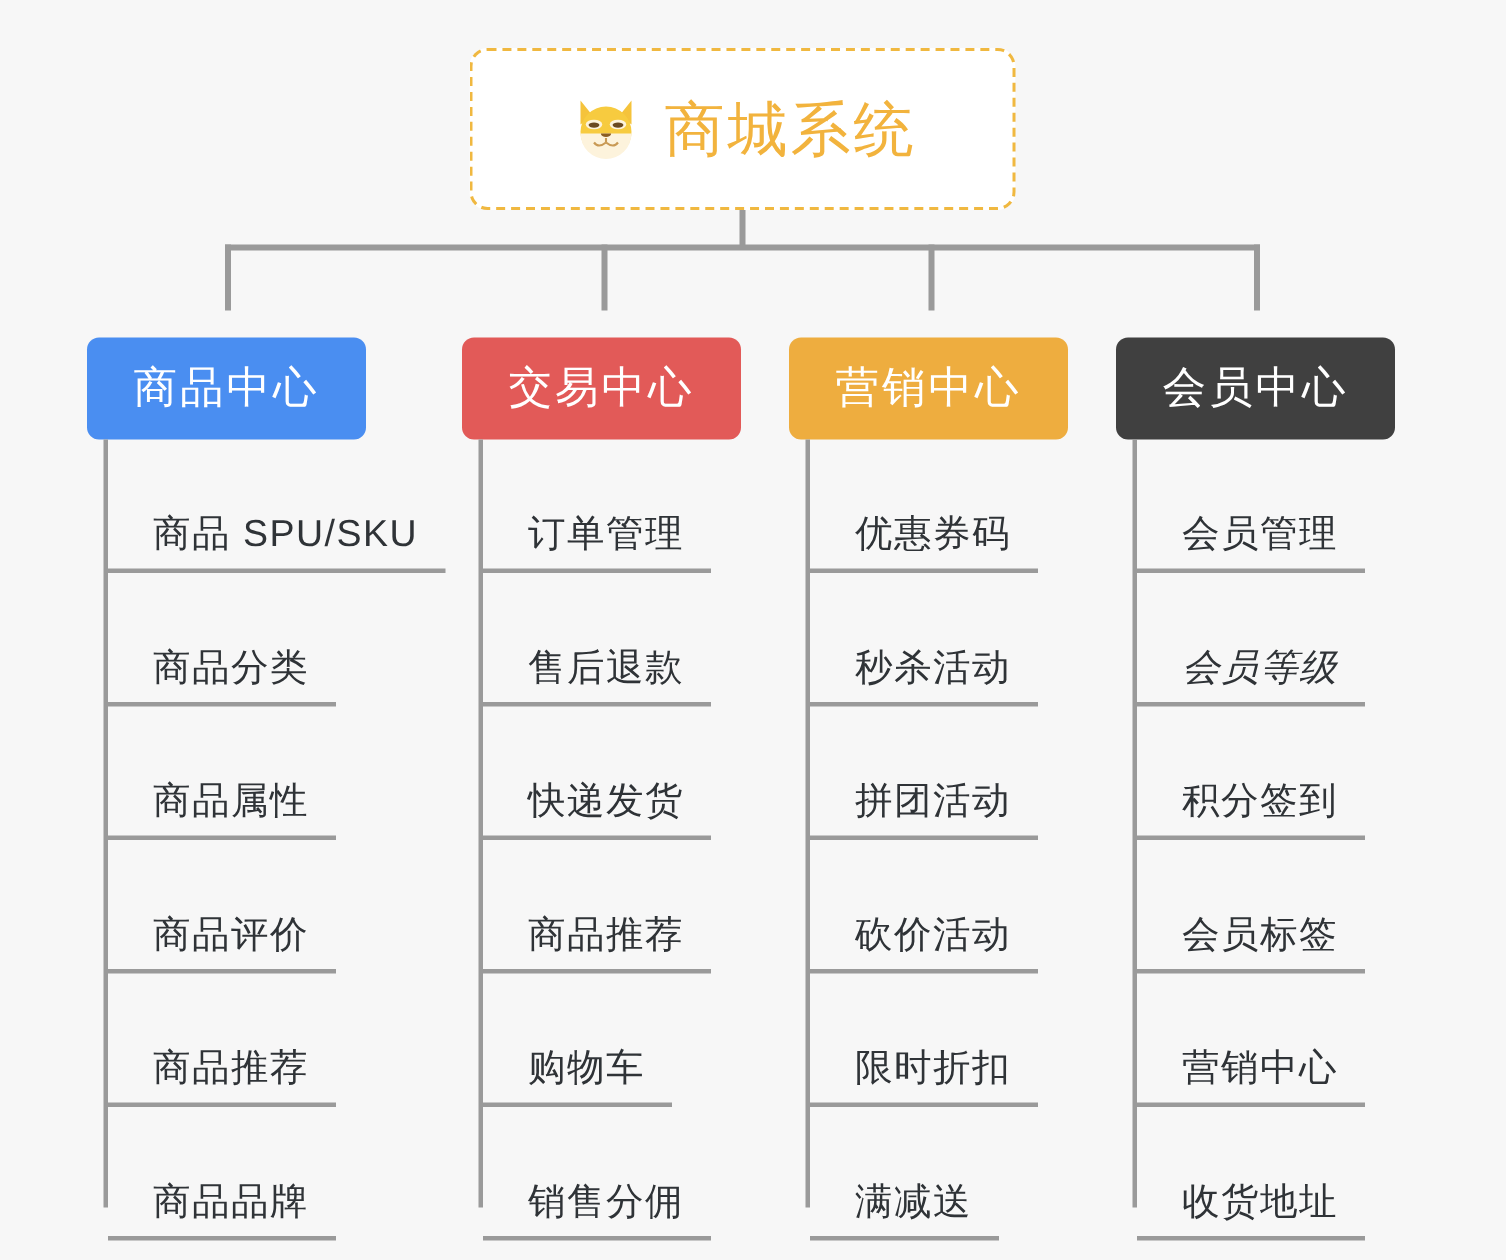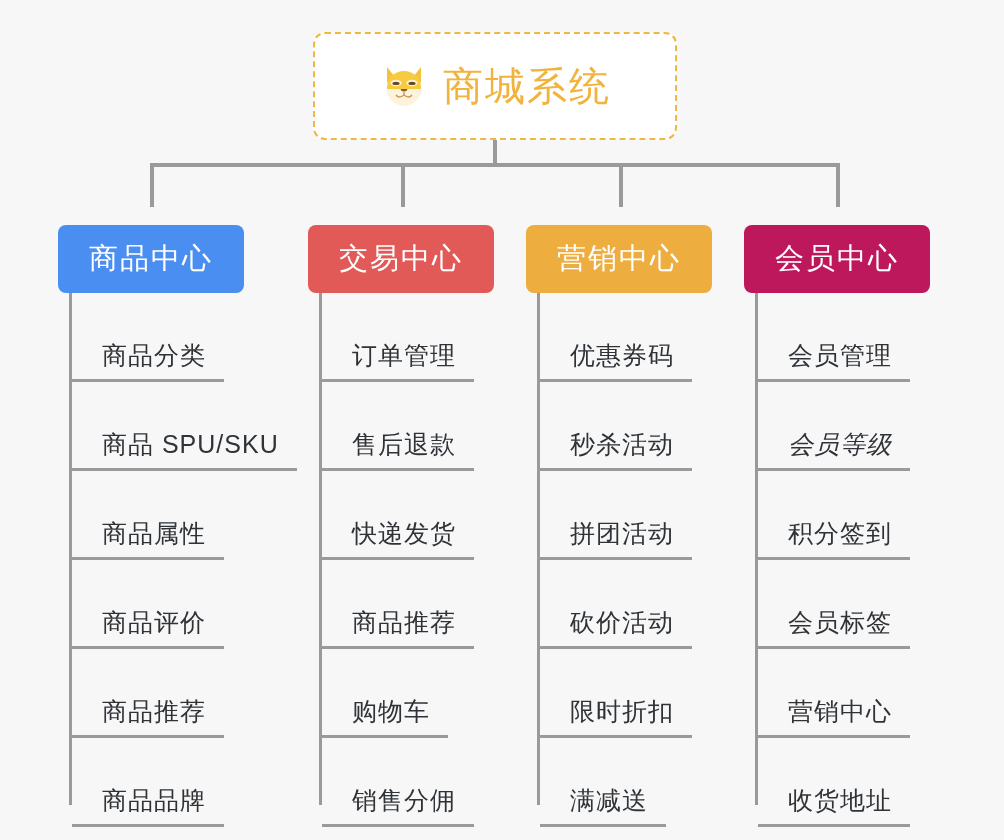--- a/index.html
+++ b/index.html
@@ -144,24 +144,24 @@
   <div class="conn conn-v" style="left: 619px; top: 163px; height: 44px; background: rgb(154, 154, 154);"></div>
   <div class="conn conn-v" style="left: 836px; top: 163px; height: 44px; background: rgb(154, 154, 154);"></div>
 
   <div class="column" style="left:58px; width:186px;">
     <div class="cat-box" style="width: 186px; background: rgb(74, 142, 241);">
       <span>商品中心</span>
     </div>
     <div class="sub-wrap">
       <div class="sub-rail" style="background: rgb(154, 154, 154);"></div>
       <div class="sub-item">
+          <span class="sub-label" style="border-bottom-color: rgb(154, 154, 154);">商品 SPU/SKU</span>
+        </div>
+      <div class="sub-item">
           <span class="sub-label" style="border-bottom-color: rgb(154, 154, 154);">商品分类</span>
-        </div>
-      <div class="sub-item">
-          <span class="sub-label" style="border-bottom-color: rgb(154, 154, 154);">商品 SPU/SKU</span>
         </div>
       <div class="sub-item">
           <span class="sub-label" style="border-bottom-color: rgb(154, 154, 154);">商品属性</span>
         </div>
       <div class="sub-item">
           <span class="sub-label" style="border-bottom-color: rgb(154, 154, 154);">商品评价</span>
         </div>
       <div class="sub-item">
           <span class="sub-label" style="border-bottom-color: rgb(154, 154, 154);">商品推荐</span>
         </div>
@@ -219,21 +219,21 @@
       <div class="sub-item">
           <span class="sub-label" style="border-bottom-color: rgb(154, 154, 154);">限时折扣</span>
         </div>
       <div class="sub-item">
           <span class="sub-label" style="border-bottom-color: rgb(154, 154, 154);">满减送</span>
         </div>
     </div>
   </div>
 
   <div class="column" style="left:744px; width:186px;">
-    <div class="cat-box" style="width: 186px; background: #be185d;">
+    <div class="cat-box" style="width: 186px; background: #404040;">
       <span>会员中心</span>
     </div>
     <div class="sub-wrap">
       <div class="sub-rail" style="background: rgb(154, 154, 154);"></div>
       <div class="sub-item">
           <span class="sub-label" style="border-bottom-color: rgb(154, 154, 154);">会员管理</span>
         </div>
       <div class="sub-item">
           <span class="sub-label" style="border-bottom-color: rgb(154, 154, 154); font-style: italic;">会员等级</span>
         </div>

